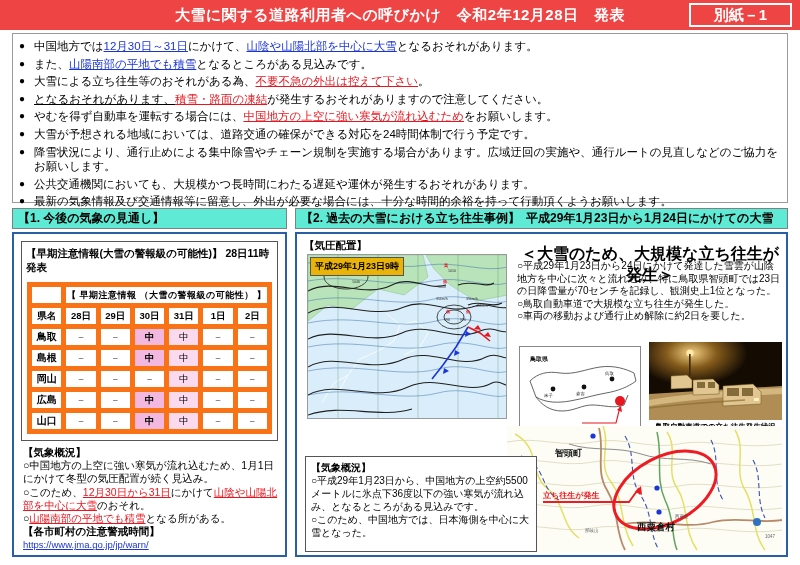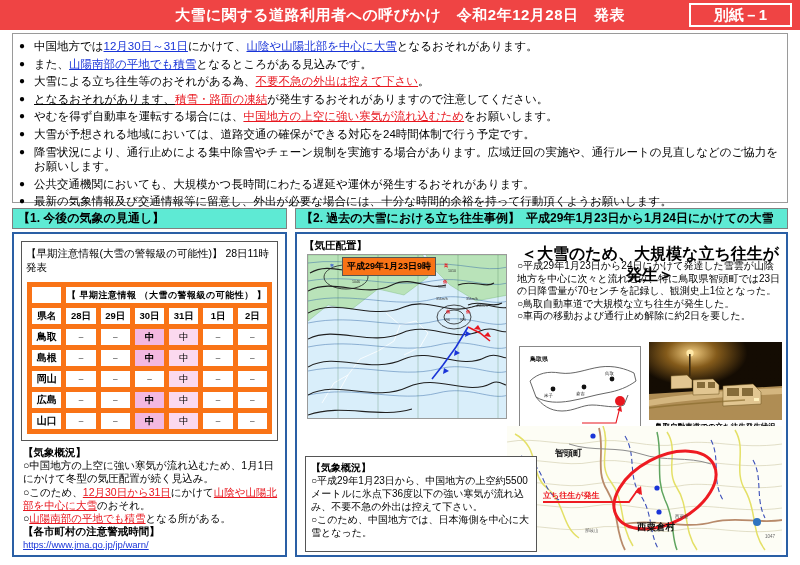--- a/index.html
+++ b/index.html
@@ -63,21 +63,21 @@
   #panel-right {
     position:absolute; left:295px; top:232px; width:493px; height:325px;
     border:2px solid #2a5fa5; background:#fff;
   }
 
   
   #warn-box {
     position:absolute; left:7px; top:7px; width:257px; height:200px;
     border:1px solid #555; background:#fff; padding:5px 4px;
   }
-  #warn-caption { font-size:10.5px; font-weight:normal; }
+  #warn-caption { font-size:10.5px; font-weight:bold; }
   table.warn { border-collapse:collapse; margin:7px auto 0 auto; width:245px; }
   table.warn th, table.warn td {
     border:5px solid #f97316; text-align:center;
     font-size:9.5px; height:21px; padding:0;
   }
   table.warn th.span-head { font-size:9px; font-weight:bold; letter-spacing:.5px; }
   table.warn th.col-head  { font-size:9.5px; font-weight:bold; width:35px; }
   table.warn td.pref      { font-size:10px; font-weight:bold; }
   td.pink-a { background:#f3b8e0; font-weight:bold; }
   td.pink-b { background:#fbd9ef; }
@@ -91,22 +91,22 @@
   #jma-link { color:#1a35d8; text-decoration:underline; font-size:9.5px; }
 
   
   #press-label { position:absolute; left:7px; top:5px; font-size:10.5px; font-weight:bold; }
   #press-wrap {
     position:absolute; left:10px; top:20px; width:200px; height:165px;
     border:1px solid #9a9a9a; overflow:hidden; background:#dff0fb;
   }
   #press-datebox {
     position:absolute; left:2px; top:2px; z-index:5;
-    background:#f97316; border:1px solid #555;
-    font-size:9px; padding:2px 4px; font-weight:bold;margin-left:32px;
+    background:#eab308; border:1px solid #555;
+    font-size:9px; padding:2px 4px; font-weight:bold;
   }
   #press-svg { position:absolute; left:0; top:0; }
 
   #right-head {
     position:absolute; left:222px; top:10px; width:262px;
     text-align:center; font-size:16px; font-weight:bold;
   }
   #right-list {
     position:absolute; left:220px; top:26px; width:266px;
     font-size:10px; line-height:12.6px;
@@ -463,17 +463,17 @@
       <text x="130" y="104" font-size="9.5" font-weight="bold" font-family="Liberation Sans, sans-serif" fill="#111">西粟倉村</text>
       <text x="168" y="92" font-size="4.5" font-family="Liberation Sans, sans-serif" fill="#444">西粟倉</text>
       <text x="78" y="106" font-size="4.5" font-family="Liberation Sans, sans-serif" fill="#666">那岐山</text>
       <text x="258" y="112" font-size="4.5" font-family="Liberation Sans, sans-serif" fill="#666">1047</text>
     </svg>
   </div>
 
   <div id="wx-box">
     <span class="hd">【気象概況】</span>
     <div id="wx-items">
-        <div>○平成29年1月23日から、中国地方の上空約5500メートルに氷点下36度以下の強い寒気が流れ込み、不要不急の外出は控えて下さい。</div>
+        <div>○平成29年1月23日から、中国地方の上空約5500メートルに氷点下36度以下の強い寒気が流れ込み、となるところがある見込みです。</div>
         <div>○このため、中国地方では、日本海側を中心に大雪となった。</div>
       </div>
   </div>
 </div>
 
 </body></html>

